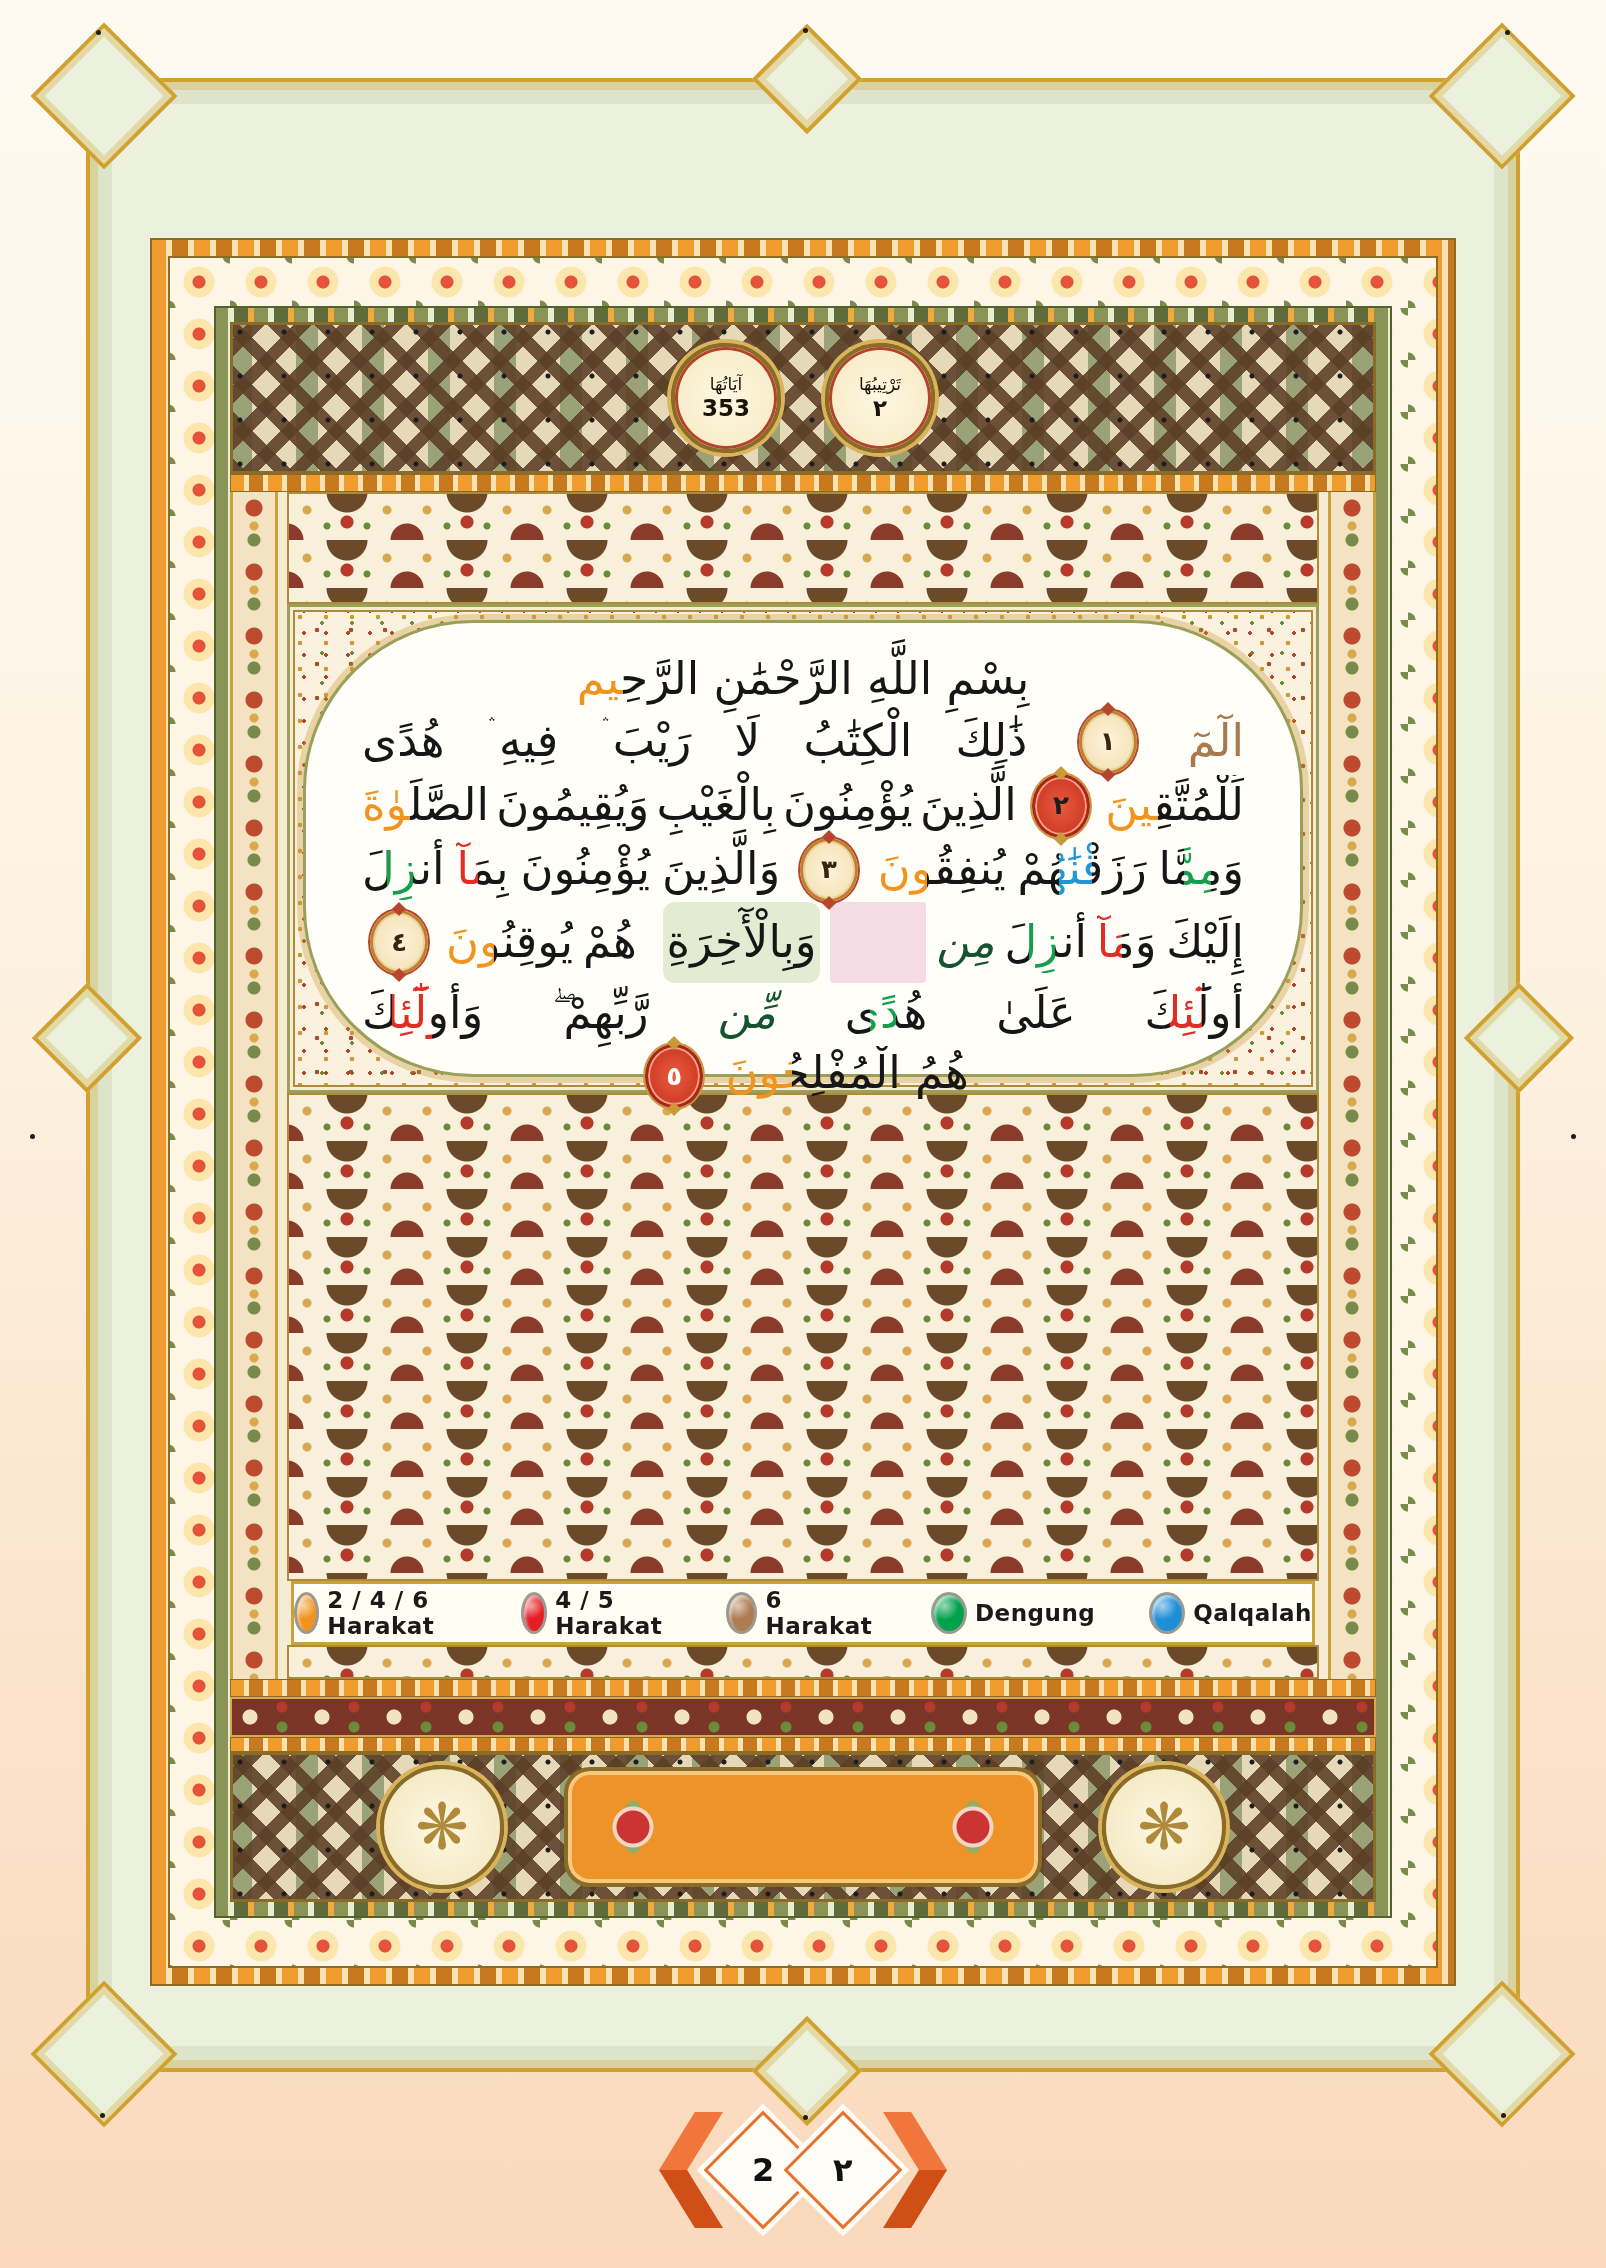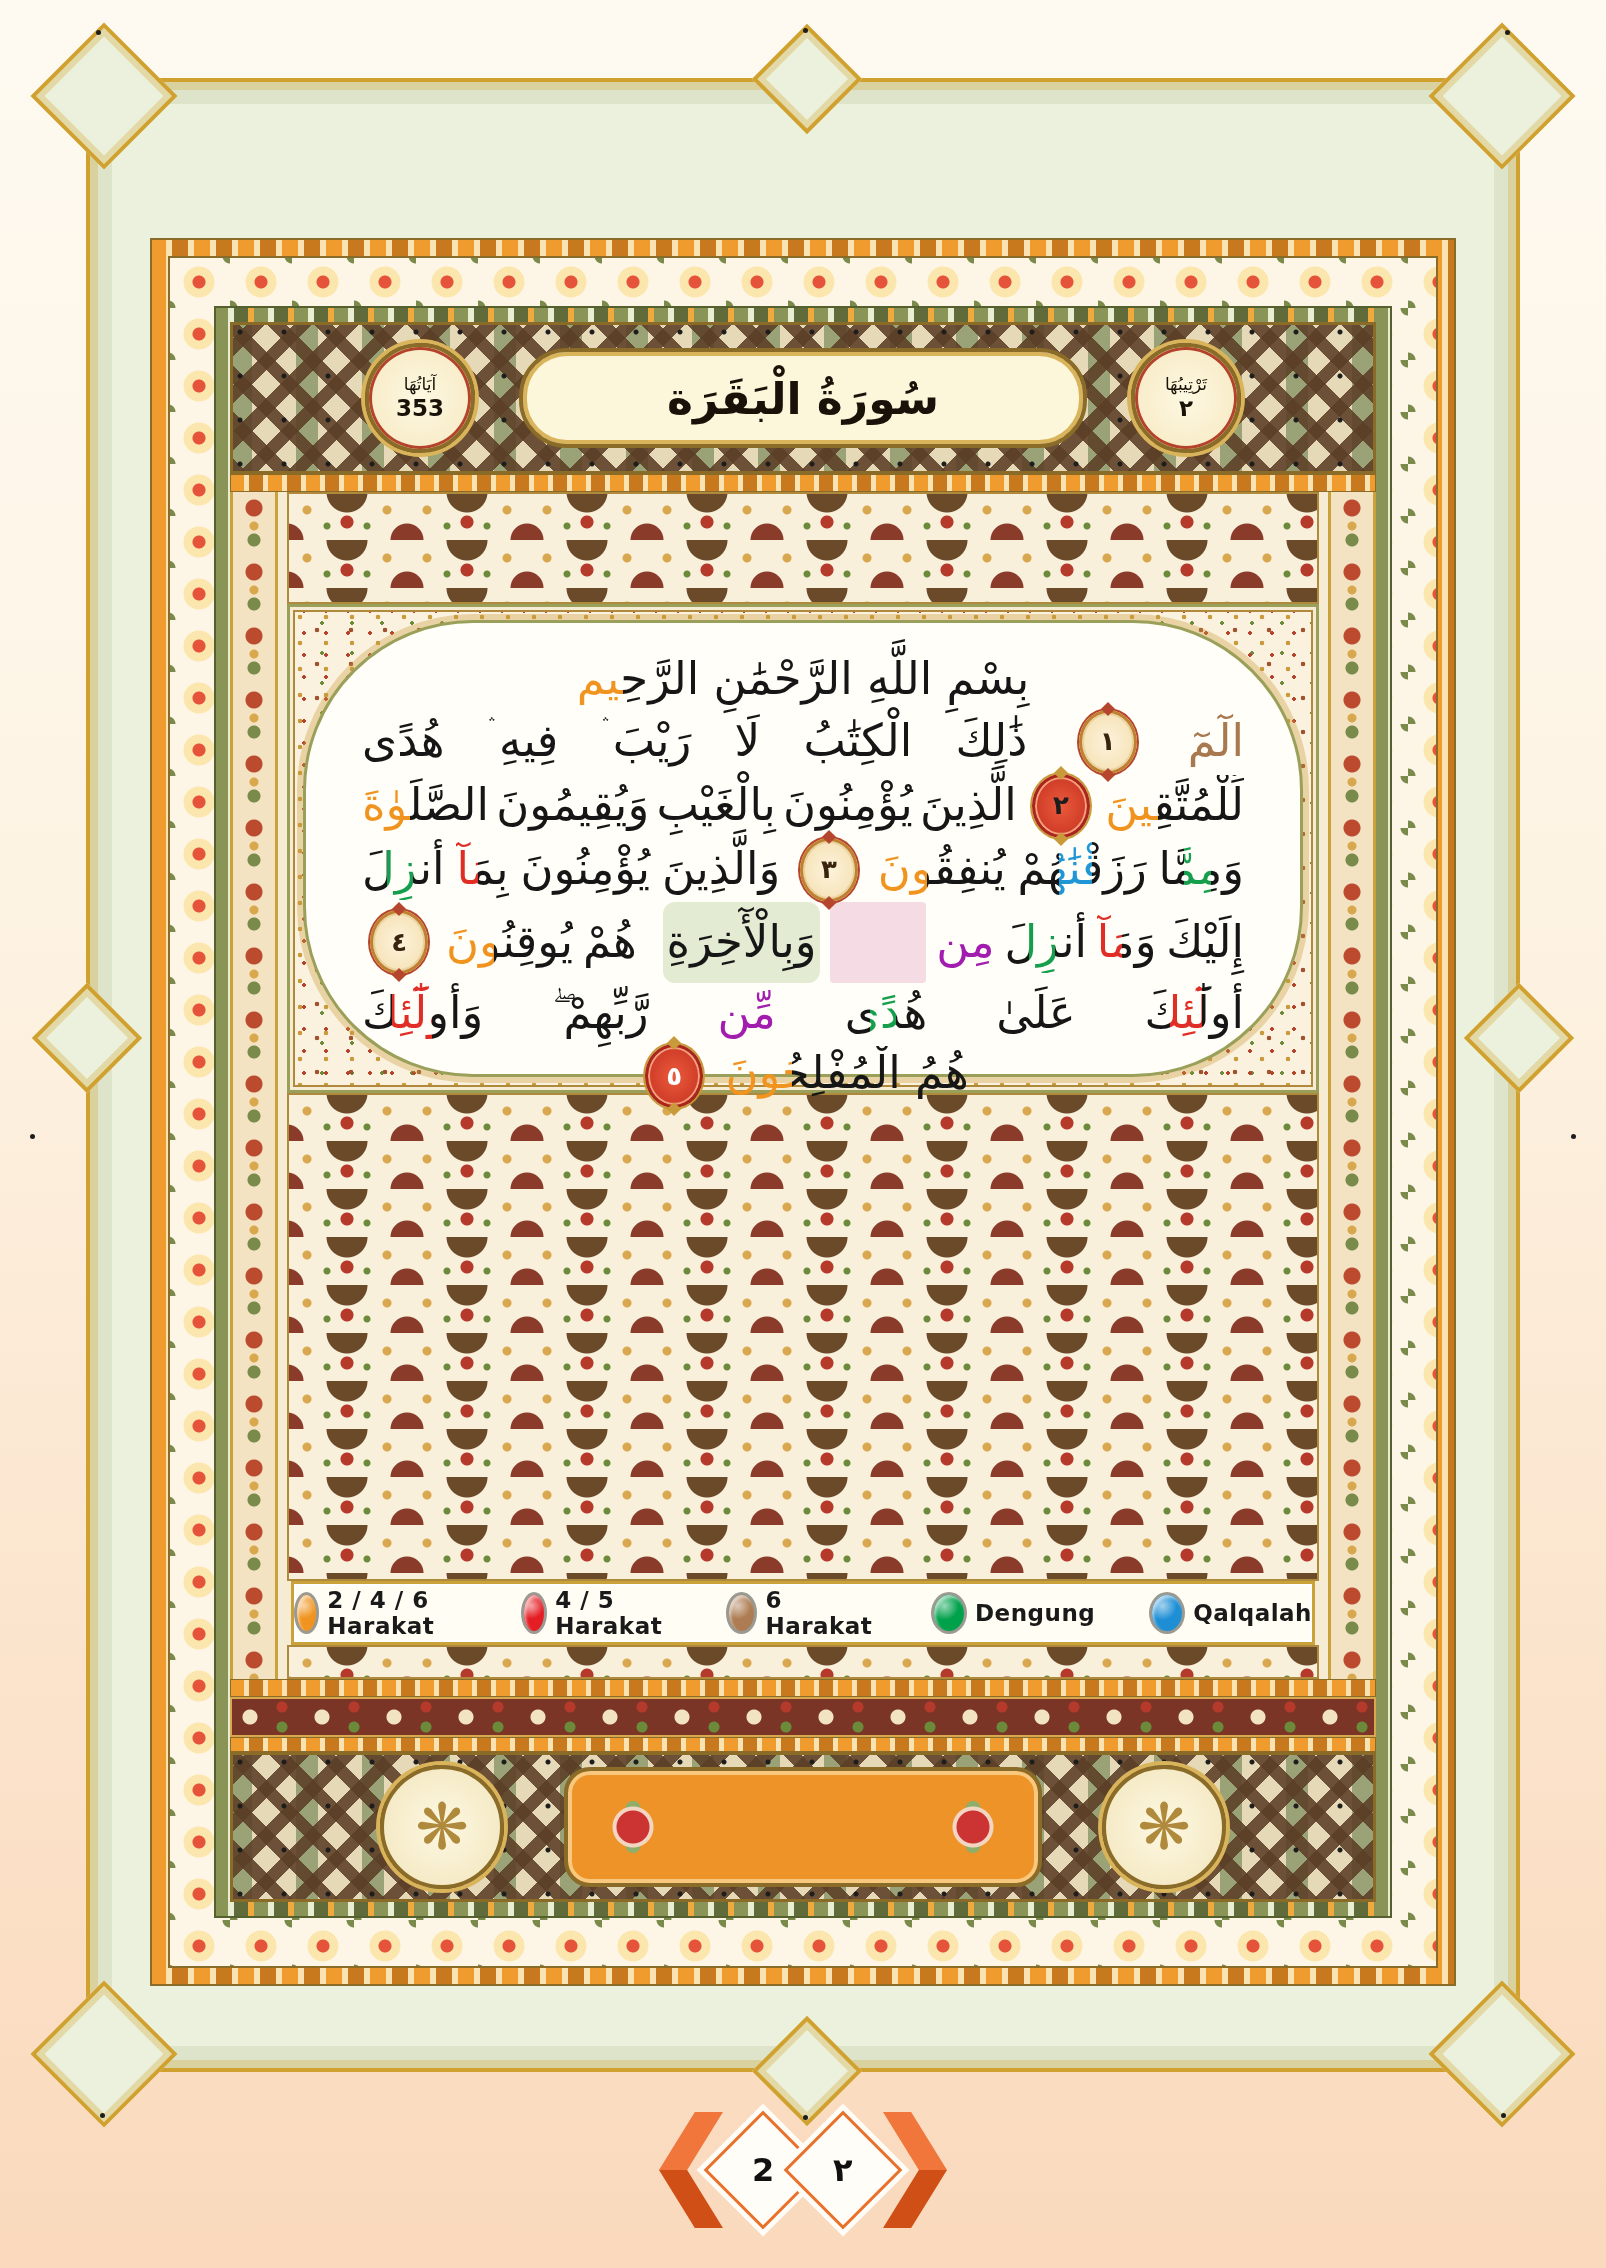--- a/index.html
+++ b/index.html
@@ -113,21 +113,21 @@
     box-shadow:inset 0 0 0 3px #9aa05a, inset 0 0 0 6px #f6ecd4, inset 0 0 0 8px #b08a3c;}
   .quran-white{position:absolute;inset:16px;background:#fffef8;border:3px solid #9aa05a;
     border-radius:170px;box-shadow:0 0 0 6px rgba(201,154,58,.35);
     display:flex;flex-direction:column;justify-content:space-evenly;
     padding:26px 56px;direction:rtl;}
   .qline{text-align:center;font-size:45px;line-height:1.35;color:#161616;white-space:nowrap;}
   .qline.wide{display:flex;justify-content:space-between;align-items:center;}
   .seg{color:#161616;}
   .seg-k{color:#161616;}
   .seg-n{color:#a8784f;}
-  .seg-g{color:#a21caf;}
+  .seg-g{color:#14532d;font-style:italic;}
   .seg-ko,.seg-kr,.seg-kg,.seg-kb,.seg-kre{color:#161616;}
   @supports ((-webkit-background-clip:text) or (background-clip:text)){
     .seg-ko{background:linear-gradient(90deg,#f0941f 0 38%,#161616 38%);-webkit-background-clip:text;background-clip:text;color:transparent;}
     .seg-kr{background:linear-gradient(90deg,#161616 0 25%,#e02d26 25% 58%,#161616 58%);-webkit-background-clip:text;background-clip:text;color:transparent;}
     .seg-kre{background:linear-gradient(90deg,#e02d26 0 42%,#161616 42%);-webkit-background-clip:text;background-clip:text;color:transparent;}
     .seg-kg{background:linear-gradient(90deg,#161616 0 30%,#159e4c 30% 62%,#161616 62%);-webkit-background-clip:text;background-clip:text;color:transparent;}
     .seg-kb{background:linear-gradient(90deg,#161616 0 32%,#2196d6 32% 58%,#161616 58%);-webkit-background-clip:text;background-clip:text;color:transparent;}
   }
   .hl-pink{background:#f5dce4;border-radius:4px;padding:10px 4px;}
   .hl-green{background:#e3ecd3;border-radius:12px;padding:10px 4px;margin-left:16px;}
@@ -209,23 +209,20 @@
       <div class="b-floral">
         <div class="b-chain2">
           <div class="b-rope">
             <div class="inner">
 
               <div class="title-band interlace">
                 <div class="medallion">
                   <span class="lbl">آيَاتُهَا</span>
                   <span class="val">353</span>
                 </div>
-                <div class="cartouche">
-                  <span class="t">سُورَةُ الْبَقَرَة</span>
-                </div>
                 <div class="medallion">
                   <span class="lbl">تَرْتِيبُهَا</span>
                   <span class="val">٢</span>
                 </div>
               </div>
 
               <div class="h-chain"></div>
 
               <div class="mid">
                 <div class="v-strip"></div>

